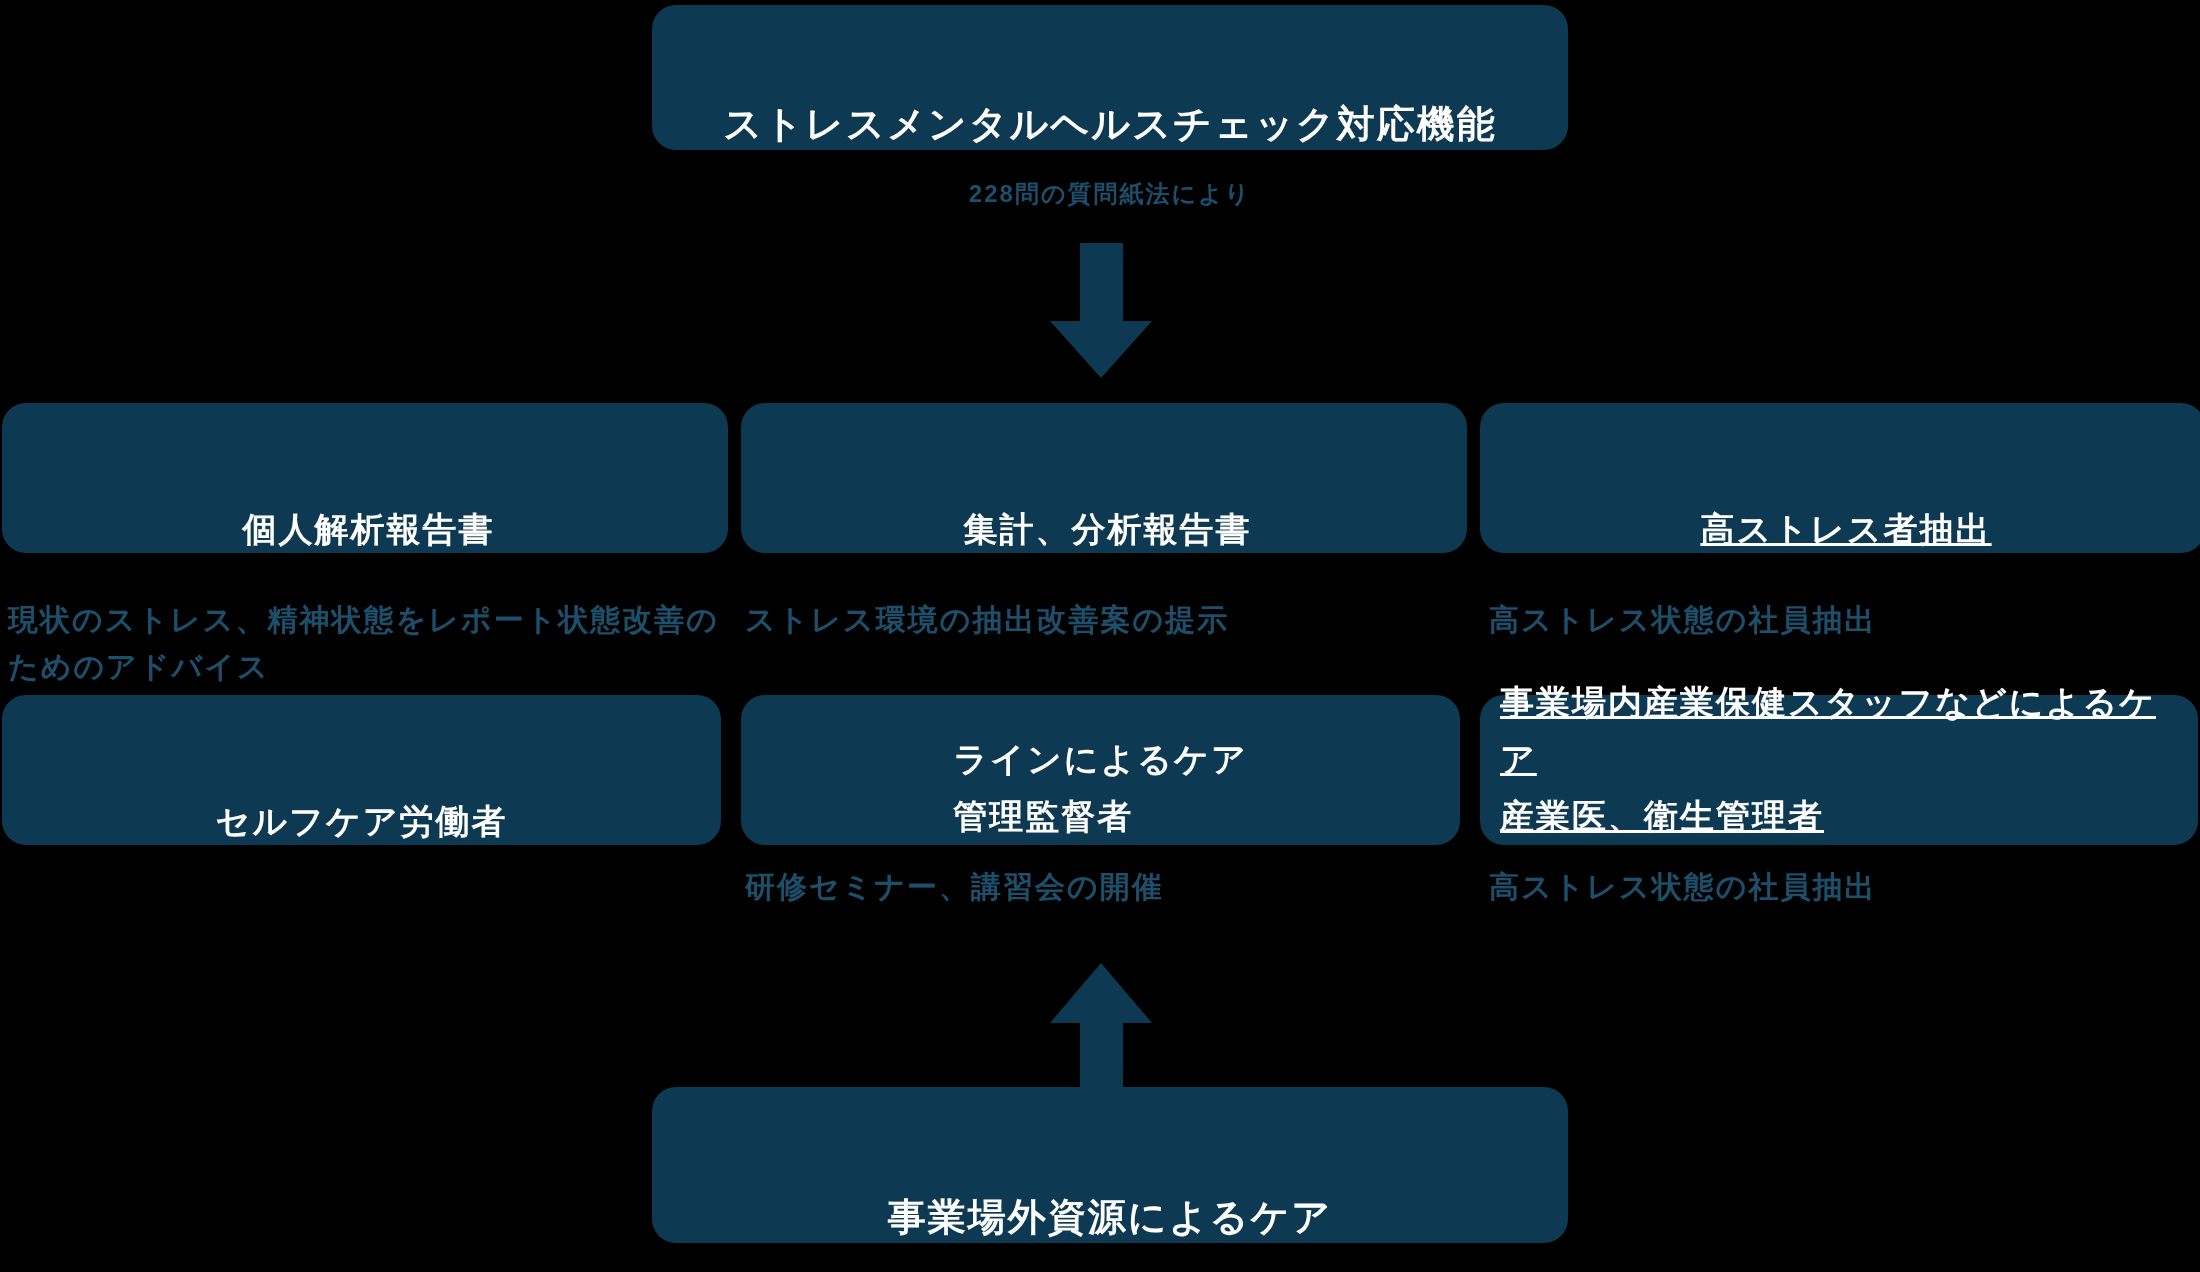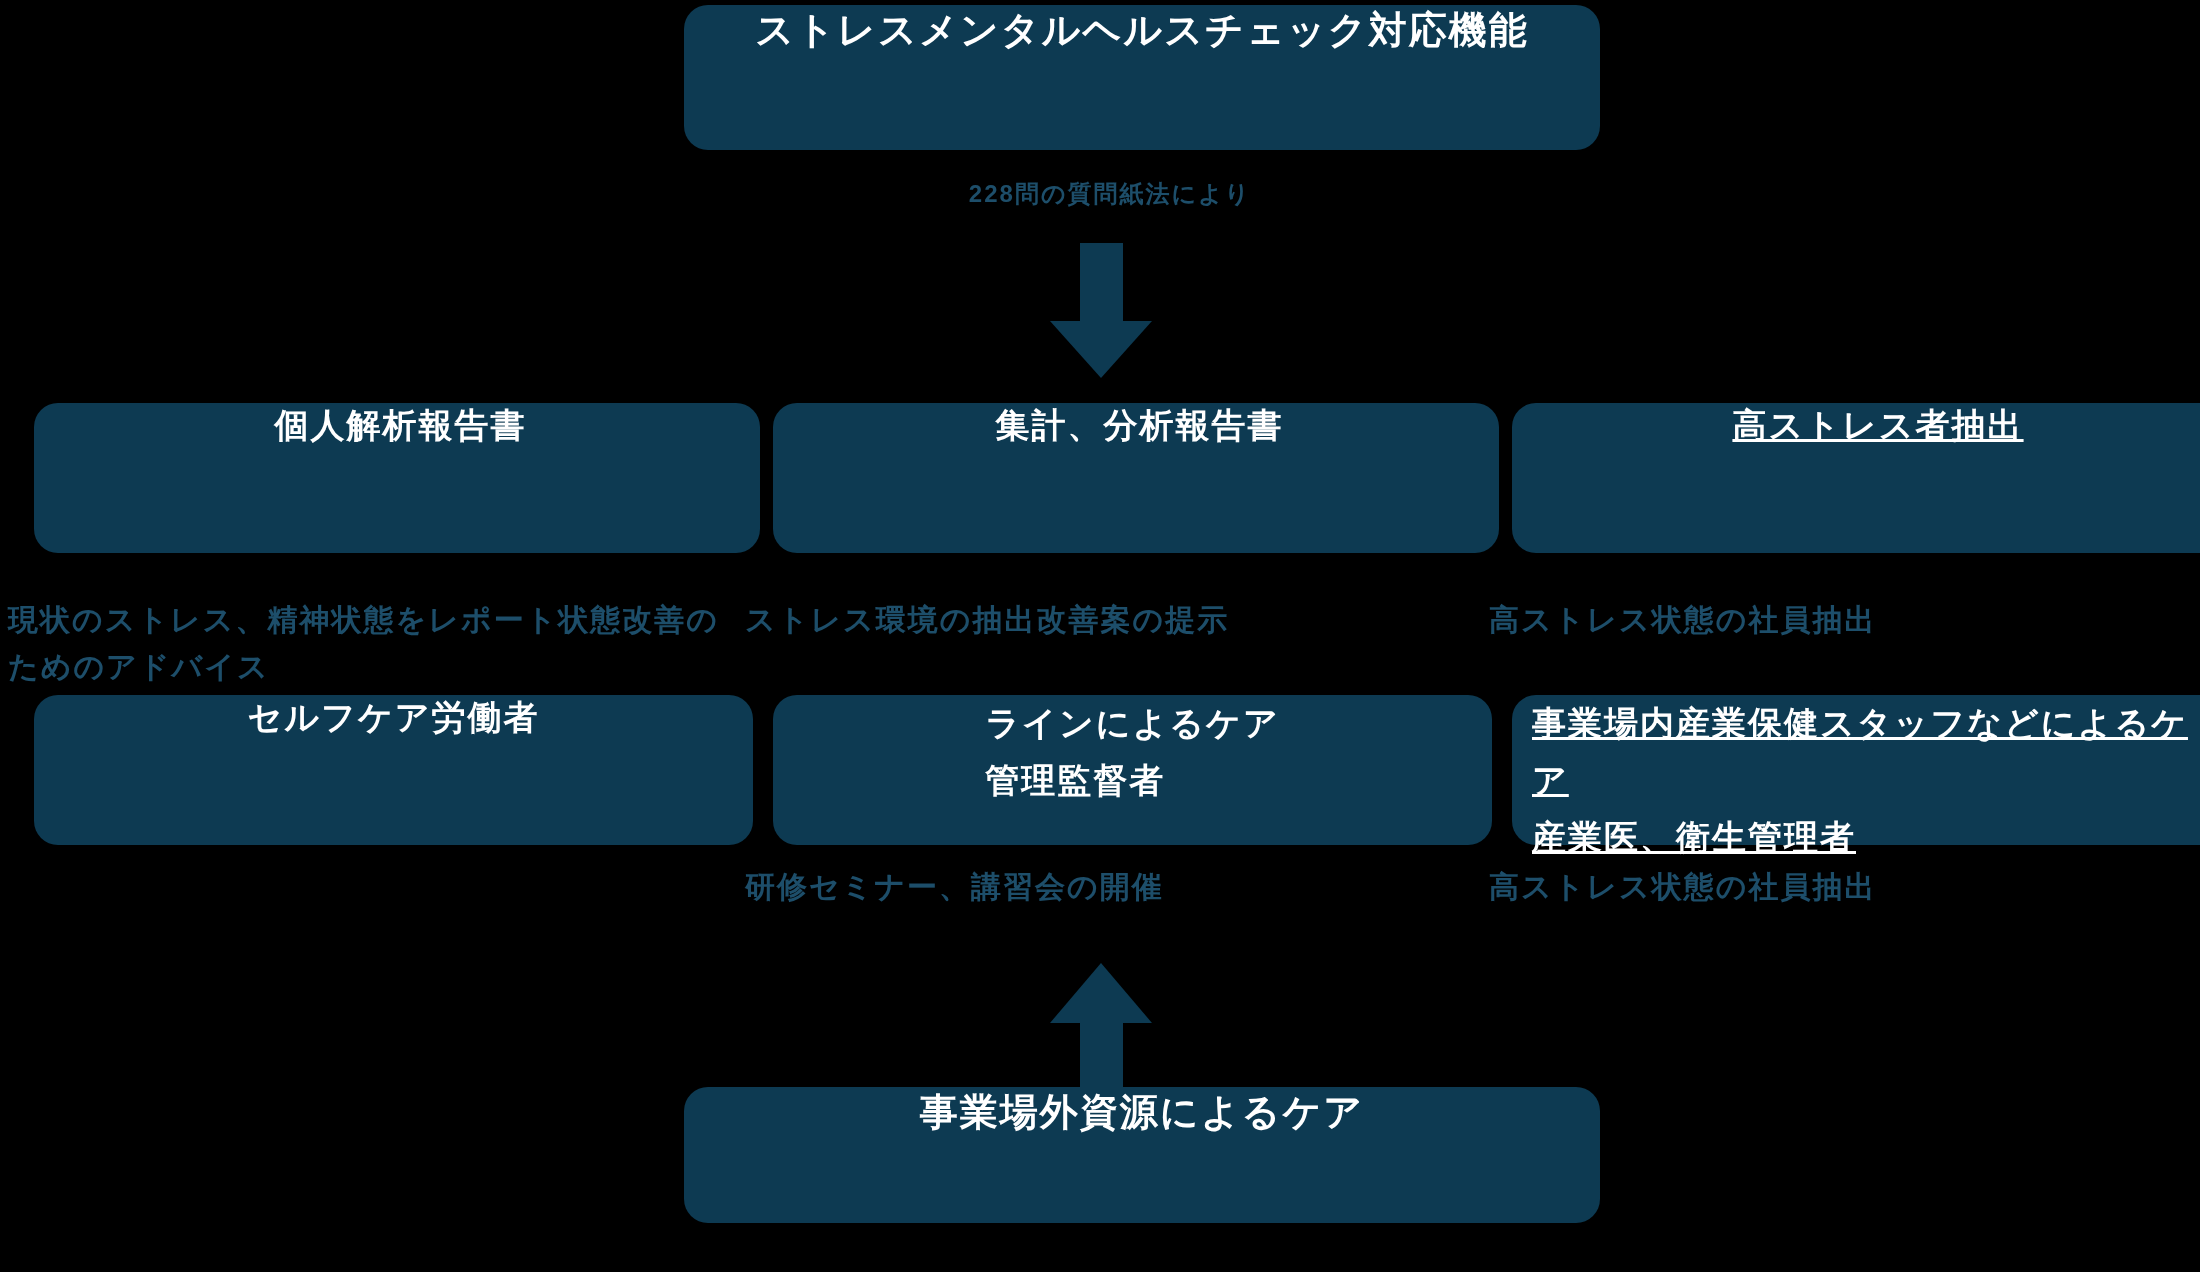--- a/index.html
+++ b/index.html
@@ -14,27 +14,26 @@
     height:1272px;
     background:var(--background,#000);
     overflow:hidden;
   }
   .box{
     position:absolute;
     background:var(--box,#0d3a52);
     border-radius:24px;
     color:var(--title-text,#fff);
     display:flex;
-    align-items:flex-start;
+    align-items:flex-end;
     justify-content:center;
     letter-spacing:2px;
-    margin-left:32px;
   }
   .top-box{left:652px;top:5px;width:916px;height:145px;font-size:38px;}
-  .bottom-box{left:652px;top:1087px;width:916px;height:136px;font-size:38px;}
+  .bottom-box{left:652px;top:1087px;width:916px;height:156px;font-size:38px;}
   .grid-box{height:150px;font-size:34px;}
   .r1{top:403px;padding-left:7px;}
   .r2{top:695px;}
   .c1{left:2px;width:719px;}
   .c2{left:741px;width:719px;}
   .c3{left:1480px;width:718px;text-decoration:underline;}
   .two-line{text-align:left;line-height:57px;}
   .left-pad{justify-content:flex-start;padding-left:20px;padding-right:10px;box-sizing:border-box;}
   .subtitle{
     position:absolute;left:652px;top:178px;width:916px;

